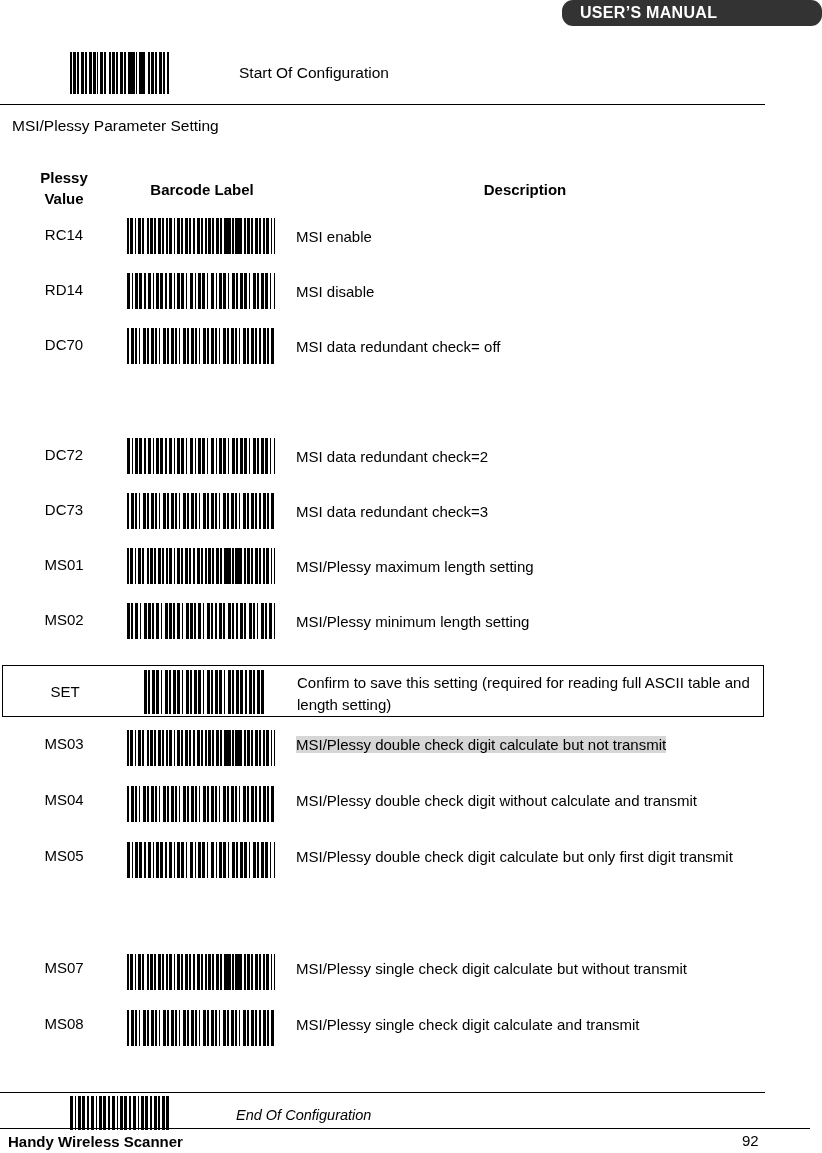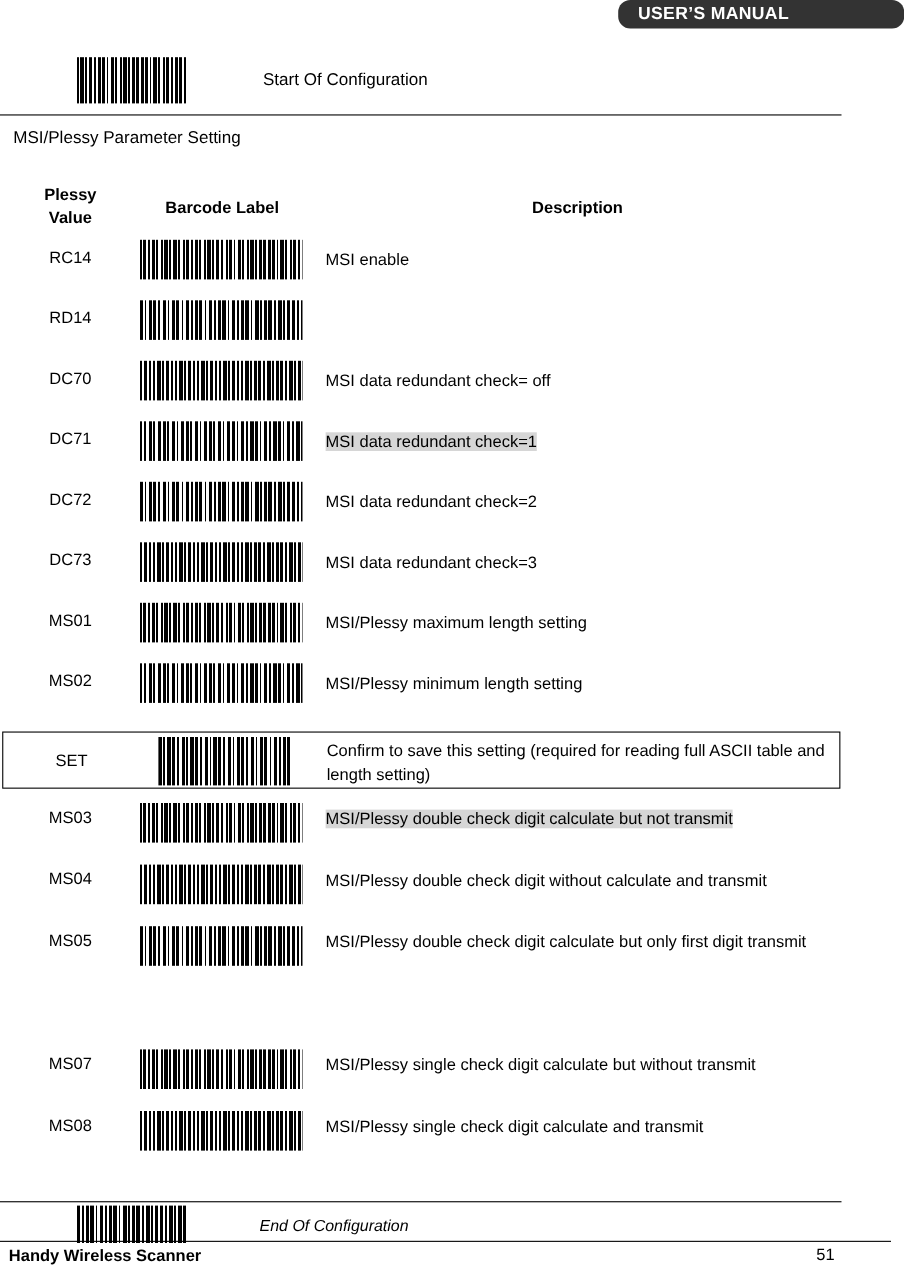--- a/index.html
+++ b/index.html
@@ -246,31 +246,27 @@
   <div class="col-head" id="head-desc">Description</div>
 
   <div class="row wide" style="top:218px">
     <div class="code">RC14</div>
     <div class="bc barcode"></div>
     <div class="desc"><span>MSI enable</span></div>
   </div>
   <div class="row wide" style="top:273px">
     <div class="code">RD14</div>
     <div class="bc barcode v2"></div>
+    <div class="desc"><span>MSI disable</span></div>
   </div>
   <div class="row wide" style="top:328px">
     <div class="code">DC70</div>
     <div class="bc barcode v3"></div>
     <div class="desc"><span>MSI data redundant check= off</span></div>
   </div>
-  <div class="row wide" style="top:383px">
-    <div class="code">DC71</div>
-    <div class="bc barcode v4"></div>
-    <div class="desc"><span class="hl">MSI data redundant check=1</span></div>
-  </div>
   <div class="row wide" style="top:438px">
     <div class="code">DC72</div>
     <div class="bc barcode v2"></div>
     <div class="desc"><span>MSI data redundant check=2</span></div>
   </div>
   <div class="row wide" style="top:493px">
     <div class="code">DC73</div>
     <div class="bc barcode v3"></div>
     <div class="desc"><span>MSI data redundant check=3</span></div>
   </div>
@@ -320,15 +316,15 @@
   <div class="rule bottom"></div>
 
   <div class="config-strip" id="end-config">
     <div class="bc barcode v2"></div>
     <div class="cfg-label">End Of Configuration</div>
   </div>
 
   <div class="rule footer"></div>
 
   <div class="footer-left">Handy Wireless Scanner</div>
-  <div class="footer-page">51</div>
+  <div class="footer-page">92</div>
 
 </div>
 
 </body></html>

